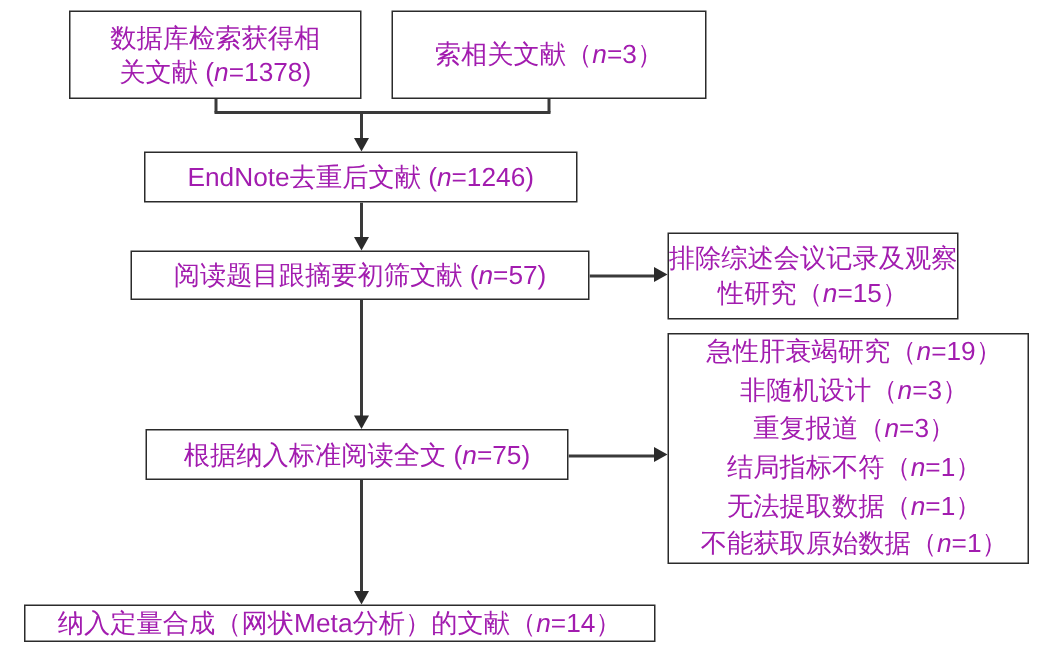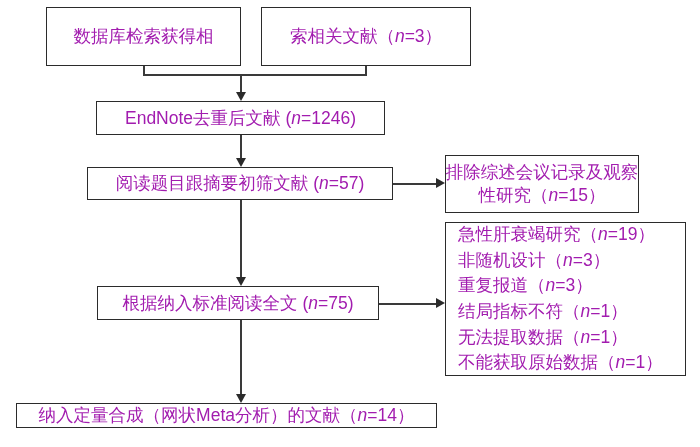--- a/index.html
+++ b/index.html
@@ -41,21 +41,21 @@
     white-space: nowrap;
   }
   .box.listbox {
     align-items: flex-start;
     justify-content: center;
     text-align: left;
     padding-left: 12px;
   }
   .box.listbox .line {
     width: 100%;
-    text-align: left;
+    text-align: center;
     line-height: 1.46;
   }
   .ital {
     font-style: italic;
   }
   
   .vline {
     position: absolute;
     width: 1.6px;
     background: #3a3a3a;
@@ -110,20 +110,21 @@
   <div class="arrow-down" style="left:235.5px; top:277px;"></div>
 
   <div class="hline" style="left:379px; top:303px; width:59px;"></div>
   <div class="arrow-right" style="left:436px; top:298px;"></div>
 
   <div class="vline" style="left:240px; top:320px; height:77px;"></div>
   <div class="arrow-down" style="left:235.5px; top:394px;"></div>
 
   <div class="box" style="left:46px; top:7px; width:195px; height:59px;">
     <span class="line">数据库检索获得相</span>
+    <span class="line"><span>关文献 (</span><span class="ital">n</span><span>=1378)</span></span>
   </div>
 
   <div class="box" style="left:261px; top:7px; width:210px; height:59px;">
     <span class="line"><span>索相关文献（</span><span class="ital">n</span><span>=3）</span></span>
   </div>
 
   <div class="box" style="left:96px; top:101px; width:289px; height:34px;">
     <span class="line"><span>EndNote去重后文献 (</span><span class="ital">n</span><span>=1246)</span></span>
   </div>
 

